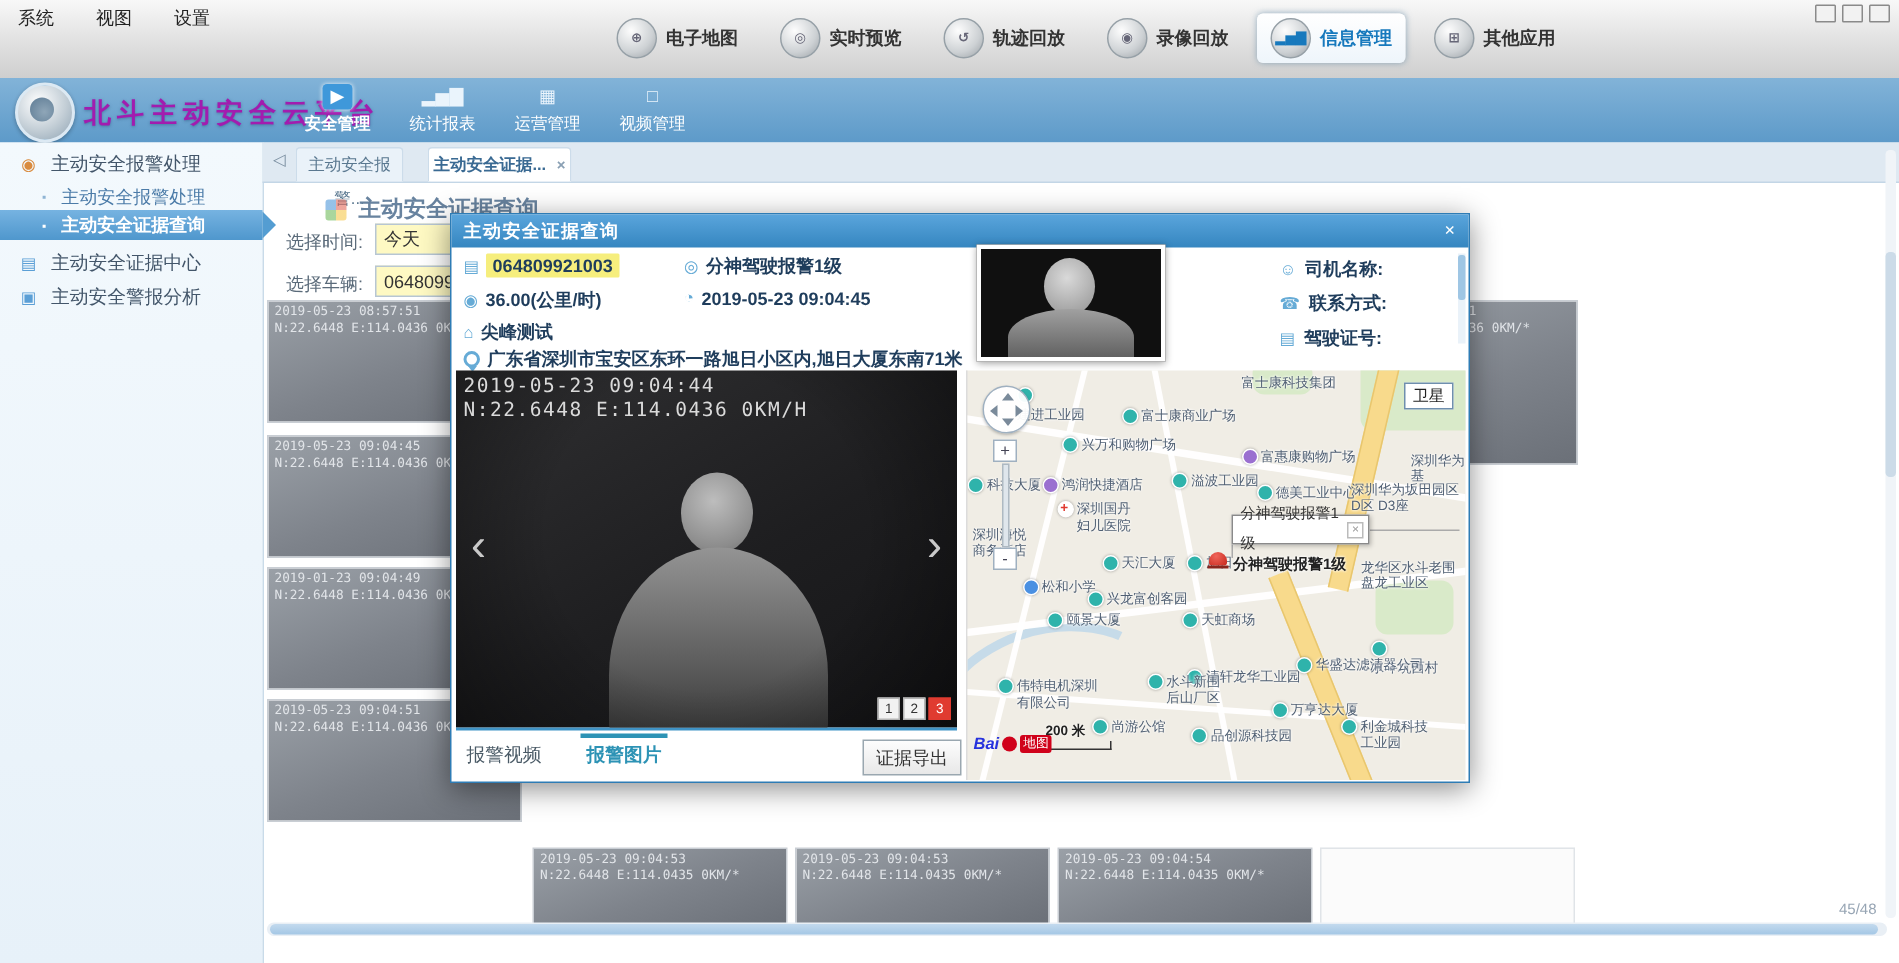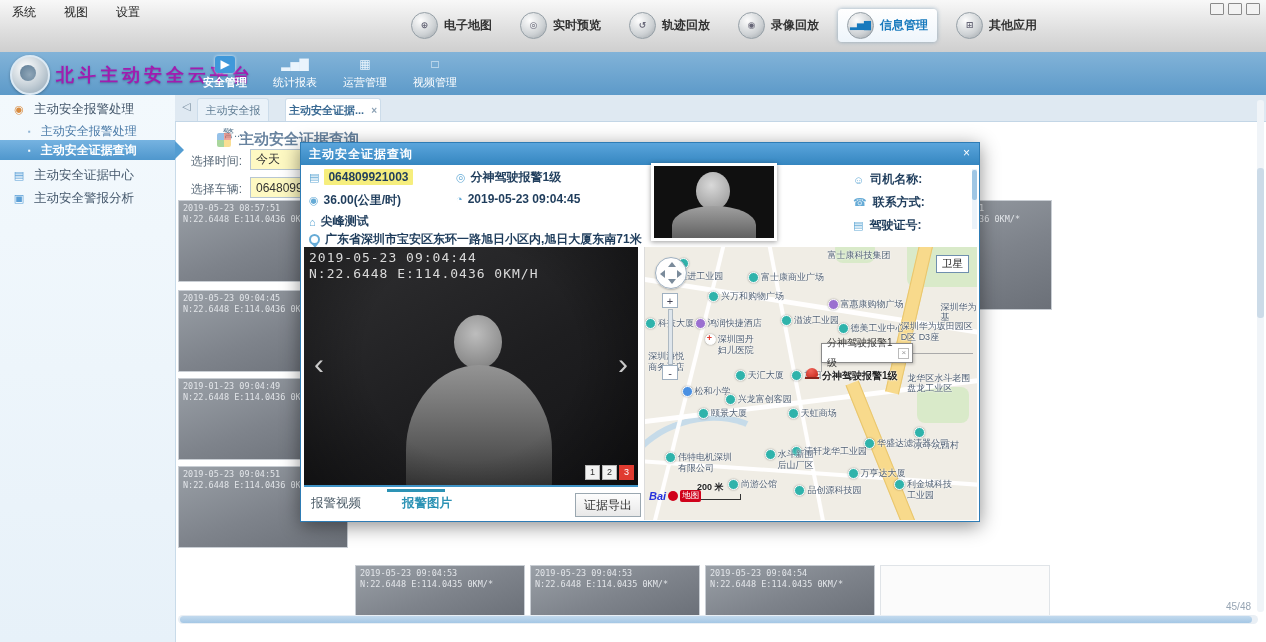--- a/index.html
+++ b/index.html
@@ -112,21 +112,21 @@
     background:linear-gradient(#949494,#5a5a5a 65%,#383838);}
   .vshade{position:absolute;left:0;top:0;width:100%;height:100%;
     background:radial-gradient(circle at 50% 45%,transparent 50%,rgba(0,0,0,.45));}
   .varrow{position:absolute;top:102px;font-size:30px;color:#c9c9c9;line-height:30px;cursor:pointer;}
   .pager{position:absolute;right:4px;bottom:5px;display:flex;gap:2px;}
   .pg{width:13px;height:13px;background:#f2f2f2;border:1px solid #b5b5b5;color:#333;
     font-size:9px;line-height:13px;text-align:center;cursor:pointer;}
   .pg.act{background:#e03b30;border-color:#e03b30;color:#fff;}
   .vtab{position:absolute;top:352px;font-size:12.5px;cursor:pointer;}
   .vtab1{left:10px;color:#4a5a66;}
-  .vtab2{left:90px;color:#2d93b5;font-weight:bold;margin-left:11px;}
+  .vtab2{left:90px;color:#2d93b5;font-weight:bold;}
   .vtab-ul{position:absolute;left:86px;top:346px;width:58px;height:3px;background:#2d93b5;}
   .exportbtn{position:absolute;left:274px;top:350px;width:64px;height:22px;line-height:22px;text-align:center;
     border:1px solid #9aa7b0;background:linear-gradient(#fdfdfd,#e8e8e8);font-size:12px;color:#333;cursor:pointer;}
   .mscroll{position:absolute;right:2px;top:26px;width:5px;height:60px;background:#eaf2f9;}
   .mscroll-th{position:absolute;right:2px;top:27px;width:5px;height:30px;background:#9fc6e4;border-radius:2px;}
   
   .map{position:absolute;left:343px;top:104px;width:333px;height:273px;background:#f0ede5;
     overflow:hidden;border-left:1px solid #dcdcdc;box-sizing:border-box;}
   .road-w{position:absolute;background:#ffffff;opacity:.95;}
   .road-y{position:absolute;background:#f8da8c;border-left:1px solid #e8c66e;border-right:1px solid #e8c66e;}

